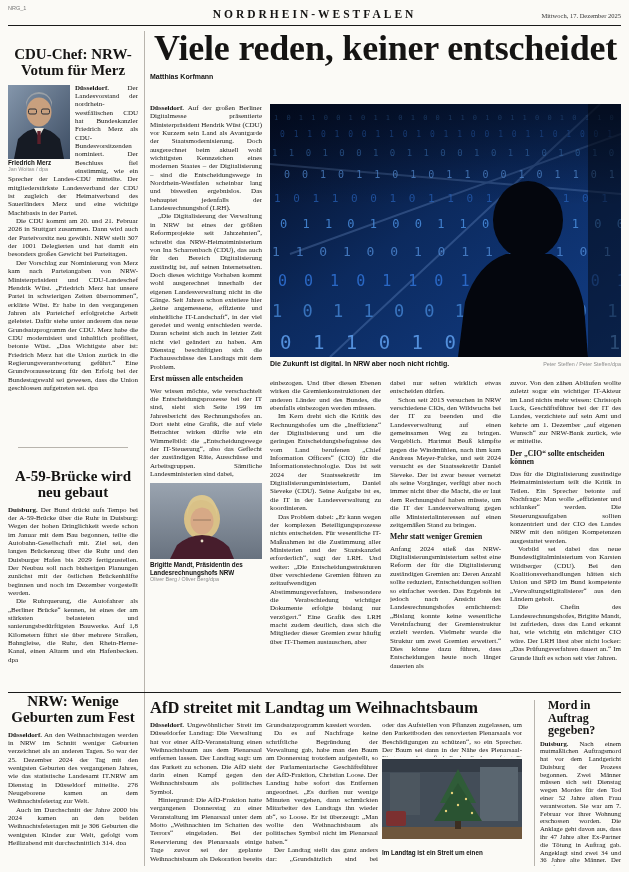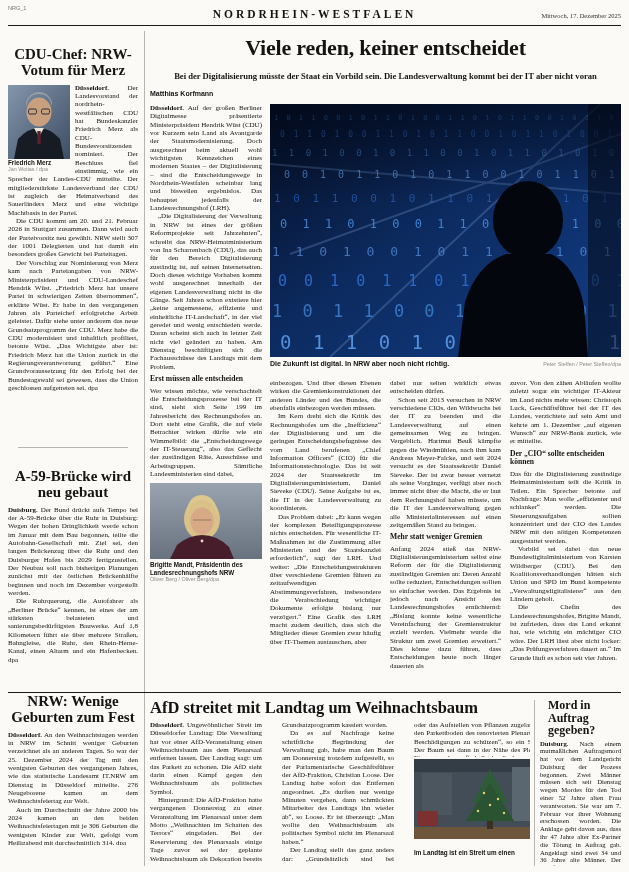--- a/index.html
+++ b/index.html
@@ -27,38 +27,38 @@
   
   .leftcol{position:absolute;left:8px;top:31px;width:130px;height:835px}
   .leftcol section{position:absolute;left:0;width:130px;overflow:hidden}
   .side-hl{font-size:15px;line-height:15.8px;font-weight:bold;text-align:center;margin:16px 0 5px}
   .merz-fig{float:left;width:62px;margin:1px 5px 2px 0}
   .merz-fig svg{display:block;width:62px;height:74px}
   .art-rule{position:absolute;left:10px;width:110px;height:1px;background:#b8b4ad}
 
   
   .main{position:absolute;left:150px;top:31px;width:471px;height:661px}
-  .main-hl{font-size:22px;line-height:32px;font-weight:bold;text-align:center;margin:1px 0 0;letter-spacing:-0.2px}
+  .main-hl{font-size:36px;line-height:32px;font-weight:bold;text-align:center;margin:1px 0 0;letter-spacing:-0.2px}
   .main-sub{font-size:8.6px;font-weight:bold;text-align:center;margin-top:7px}
   .byline{font-family:"Liberation Sans",sans-serif;font-weight:bold;font-size:7px;margin-top:9px}
   .cols{position:absolute;left:0;top:73px;width:471px;height:582px}
   .mcol1{position:absolute;left:0;top:0;width:112px;height:582px;overflow:hidden}
   .main-photo-fig{position:absolute;left:120px;top:0;width:351px;margin:0}
   .main-photo-fig svg{display:block;width:351px;height:253px}
   .photo-caption-row{display:flex;justify-content:space-between;align-items:baseline;margin-top:2.5px}
   .cols234{position:absolute;left:120px;top:275px;width:351px;height:307px;display:flex;gap:9px}
   .fcol{flex:1 1 0;overflow:hidden}
   .portrait-fig{margin:5px 0 0}
   .portrait-fig svg{display:block;width:112px;height:76px}
   .portrait-fig figcaption{margin-top:2px}
 
   
   .afd{position:absolute;left:150px;top:699px;width:380px;height:167px;overflow:hidden}
   .afd-hl{font-size:16.5px;line-height:18px;font-weight:bold;margin:0 0 4px}
-  .afdcols{display:flex;gap:20px}
+  .afdcols{display:flex;gap:4px}
   .acol{width:112px;flex:none;height:142px;overflow:hidden}
   .acol.wide{width:140px}
   .a3text{height:36px;overflow:hidden;margin-bottom:2px}
   .tree-fig{margin:0}
   .tree-fig svg{display:block;width:140px;height:80px}
   .tree-fig figcaption{margin-top:2px}
   .mord{position:absolute;left:540px;top:699px;width:81px;height:167px;overflow:hidden}
   .mord-hl{font-size:12px;line-height:12.5px;font-weight:bold;margin:0 8px 3px}
   .mord .para{font-size:6.7px;line-height:7.8px}
 </style>
@@ -123,21 +123,20 @@
       <h3 class="side-hl">NRW: Wenige Geburten zum Fest</h3>
       <p class="para lead"><span class="dateline">Düsseldorf.</span> <span>An den Weihnachtstagen werden in NRW im Schnitt weniger Geburten verzeichnet als an anderen Tagen. So war der 25. Dezember 2024 der Tag mit den wenigsten Geburten des vergangenen Jahres, wie das statistische Landesamt IT.NRW am Dienstag in Düsseldorf mitteilte. 276 Neugeborene kamen an dem Weihnachtsfeiertag zur Welt.</span></p>
       <div>
           <p class="para">Auch im Durchschnitt der Jahre 2000 bis 2024 kamen an den beiden Weihnachtsfeiertagen mit je 306 Geburten die wenigsten Kinder zur Welt, gefolgt vom Heiligabend mit durchschnittlich 314. dpa</p>
         </div>
     </section>
   </div>
 
   <div class="main">
     <h1 class="main-hl">Viele reden, keiner entscheidet</h1>
-    <div class="main-sub">Bei der Digitalisierung müsste der Staat ein Vorbild sein. Die Landesverwaltung kommt bei der IT aber nicht voran</div>
     <div class="byline">Matthias Korfmann</div>
 
     <div class="cols">
 
       <div class="mcol1">
         <p class="para lead"><span class="dateline">Düsseldorf.</span> <span>Auf der großen Berliner Digitalmesse präsentierte Ministerpräsident Hendrik Wüst (CDU) vor Kurzem sein Land als Avantgarde der Staatsmodernisierung. Doch ausgerechnet beim aktuell wohl wichtigsten Kennzeichen eines modernen Staates – der Digitalisierung – sind die Entscheidungswege in Nordrhein-Westfalen scheinbar lang und bisweilen ergebnislos. Das behauptet jedenfalls der Landesrechnungshof (LRH).</span></p>
         <div>
             <p class="para">„Die Digitalisierung der Verwaltung in NRW ist eines der größten Reformprojekte seit Jahrzehnten“, schreibt das NRW-Heimatministerium von Ina Scharrenbach (CDU), das auch für den Bereich Digitalisierung zuständig ist, auf seinen Internetseiten. Doch dieses wichtige Vorhaben kommt wohl ausgerechnet innerhalb der eigenen Landesverwaltung nicht in die Gänge. Seit Jahren schon existiere hier „keine angemessene, effiziente und einheitliche IT-Landschaft“, in der viel geredet und wenig entschieden werde. Daran scheint sich auch in letzter Zeit nicht viel geändert zu haben. Am Dienstag beschäftigten sich die Fachausschüsse des Landtags mit dem Problem.</p>
           </div>
         <h4 class="xhead">Erst müssen alle entscheiden</h4>

